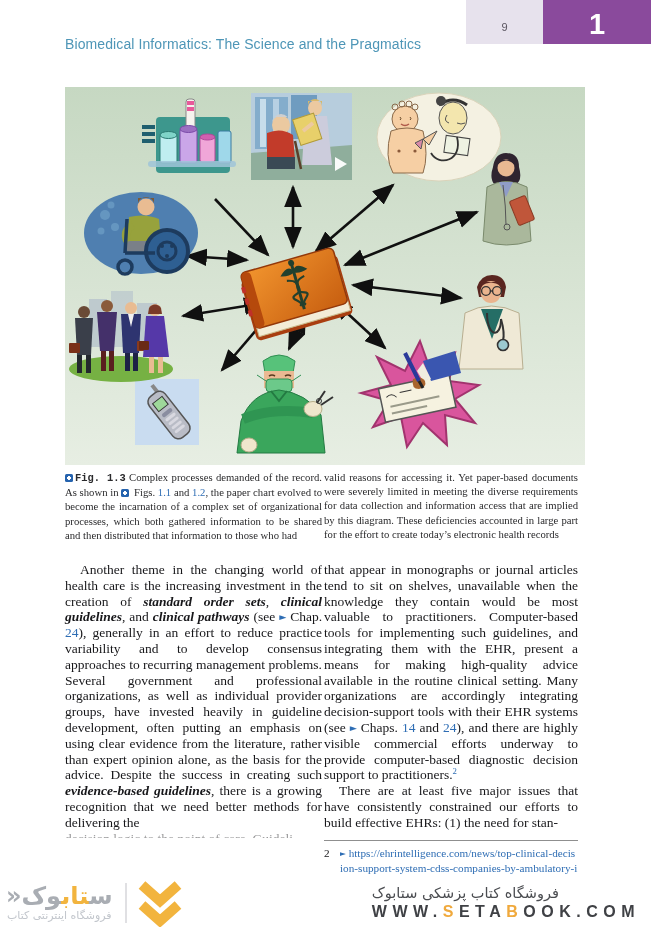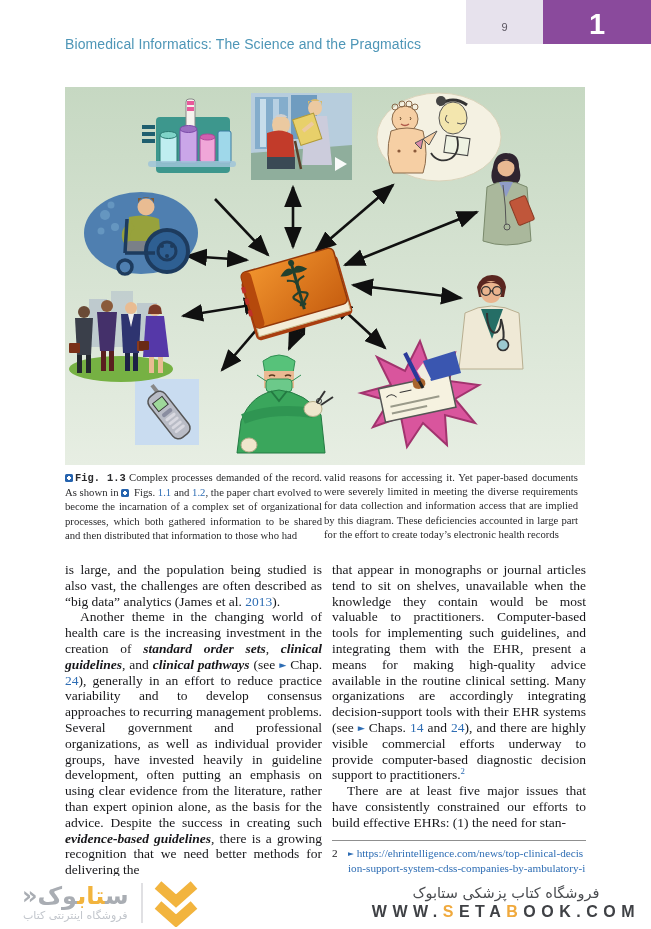--- a/index.html
+++ b/index.html
@@ -23,47 +23,47 @@
   .caption{position:absolute;top:470px;font-size:10.7px;line-height:14.2px;text-align:justify;color:#2a2a2c;}
   .caption-left{left:65px;width:257px;}
   .caption-right{left:324px;width:254px;}
   .figicon, .seg-figicon{display:inline-block;width:8px;height:8px;border-radius:1.5px;margin:0 2px -0.5px 0;
     background:radial-gradient(circle at 50% 50%, #ffffff 0 1.6px, #2563ae 1.7px);}
   .seg-figlabel{font-family:Liberation Mono, monospace;font-weight:bold;font-size:10.4px;}
 
   
   .bodycol{position:absolute;top:562px;font-size:13.5px;line-height:15.8px;text-align:justify;color:#17171a;}
   .col-left{left:65px;width:257px;}
-  .col-right{left:332px;width:254px;}
+  .col-right{left:324px;width:254px;}
   .bodycol p{margin:0;}
   .bodycol p.indent{text-indent:15px;}
   .clipped-line{height:7px;overflow:hidden;opacity:.45;}
 
   .seg-b{font-weight:bold;font-style:italic;}
   .seg-link{color:#2e6db4;}
   .seg-tri{color:#2e6db4;font-family:"DejaVu Sans",sans-serif;font-size:.68em;vertical-align:1px;}
   .seg-sup{color:#2e6db4;vertical-align:super;font-size:.65em;line-height:0;}
 
   
   .footnote{margin-top:9px;border-top:1px solid #8f8f8f;padding-top:5px;font-size:11.2px;line-height:14.6px;
             text-align:left;display:flex;}
   .footnote .fn-marker{width:16px;flex:0 0 16px;color:#17171a;}
   .footnote .fn-text{flex:1;word-break:break-all;}
 
   
   .footer{position:absolute;left:0;top:876px;width:651px;height:53px;background:#ffffff;
           display:flex;align-items:center;justify-content:space-between;}
-  .footer-logo{display:flex;align-items:center;margin-left:22px;}
+  .footer-logo{display:flex;align-items:center;margin-left:6px;}
   .logo-textblock{text-align:center;}
   .logo-brand{font-family:"DejaVu Sans",sans-serif;font-weight:bold;font-size:24px;line-height:24px;direction:rtl;}
   .logo-sub{font-family:"DejaVu Sans",sans-serif;font-size:11px;color:#c2c6cc;direction:rtl;margin-top:1px;}
   .seg-ly{color:#f2b43e;}
   .seg-lg{color:#a9adb3;}
   .logo-divider{width:2px;height:40px;background:#e0e0e3;margin:0 10px 0 12px;}
-  .footer-right{text-align:center;margin-right:11px;}
+  .footer-right{text-align:left;margin-right:11px;}
   .footer-tagline{font-family:"DejaVu Sans",sans-serif;font-size:14.5px;color:#4a4c50;direction:rtl;}
   .footer-url{font-family:"Liberation Sans",sans-serif;font-weight:bold;font-size:16px;color:#3f4145;
               letter-spacing:5.5px;margin-top:2px;}
   .seg-y{color:#f0a93c;}
 </style>
 </head>
 <body>
 
 <div class="page">
 
@@ -317,21 +317,20 @@
       </g>
     </svg>
   </div>
 
   <div class="caption caption-left">
     <span class="figicon"></span><span><span class="seg-figlabel">Fig. 1.3</span><span>   Complex processes demanded of the record. As shown in </span><span class="seg-figicon"></span><span> Figs. </span><span class="seg-link">1.1</span><span> and </span><span class="seg-link">1.2</span><span>, the paper chart evolved to become the incarnation of a complex set of organizational processes, which both gathered information to be shared and then distributed that information to those who had</span></span>
   </div>
   <div class="caption caption-right">valid reasons for accessing it. Yet paper-based documents were severely limited in meeting the diverse requirements for data collection and information access that are implied by this diagram. These deficiencies accounted in large part for the effort to create today’s electronic health records</div>
 
   <div class="bodycol col-left">
-    <p><span>is large, and the population being studied is also vast, the challenges are often described as “big data” analytics (James et al. </span><span class="seg-link">2013</span><span>).</span></p>
     <p class="indent"><span>Another theme in the changing world of health care is the increasing investment in the creation of </span><span class="seg-b">standard order sets</span><span>, </span><span class="seg-b">clinical guidelines</span><span>, and </span><span class="seg-b">clinical pathways</span><span> (see </span><span class="seg-tri">►</span><span> Chap. </span><span class="seg-link">24</span><span>), generally in an effort to reduce practice variability and to develop consensus approaches to recurring management problems. Several government and professional organizations, as well as individual provider groups, have invested heavily in guideline development, often putting an emphasis on using clear evidence from the literature, rather than expert opinion alone, as the basis for the advice. Despite the success in creating such </span><span class="seg-b">evidence-based guidelines</span><span>, there is a growing recognition that we need better methods for delivering the</span></p>
     <p class="clipped-line">decision logic to the point of care. Guideli-</p>
   </div>
 
   <div class="bodycol col-right">
     <p><span>that appear in monographs or journal articles tend to sit on shelves, unavailable when the knowledge they contain would be most valuable to practitioners. Computer-based tools for implementing such guidelines, and integrating them with the EHR, present a means for making high-quality advice available in the routine clinical setting. Many organizations are accordingly integrating decision-support tools with their EHR systems (see </span><span class="seg-tri">►</span><span> Chaps. </span><span class="seg-link">14</span><span> and </span><span class="seg-link">24</span><span>), and there are highly visible commercial efforts underway to provide computer-based diagnostic decision support to practitioners.</span><span class="seg-sup">2</span></p>
     <p class="indent"><span>There are at least five major issues that have consistently constrained our efforts to build effective EHRs: (1) the need for stan-</span></p>
     <div class="footnote">
       <span class="fn-marker">2</span>
       <span class="fn-text"><span class="seg-tri">►</span><span> </span><span class="seg-link">https://ehrintelligence.com/news/top-clinical-decision-support-system-cdss-companies-by-ambulatory-inpatient</span><span>;  </span><span class="seg-tri">►</span><span> </span><span class="seg-link">https://www.ibm.com/watson/</span></span>

